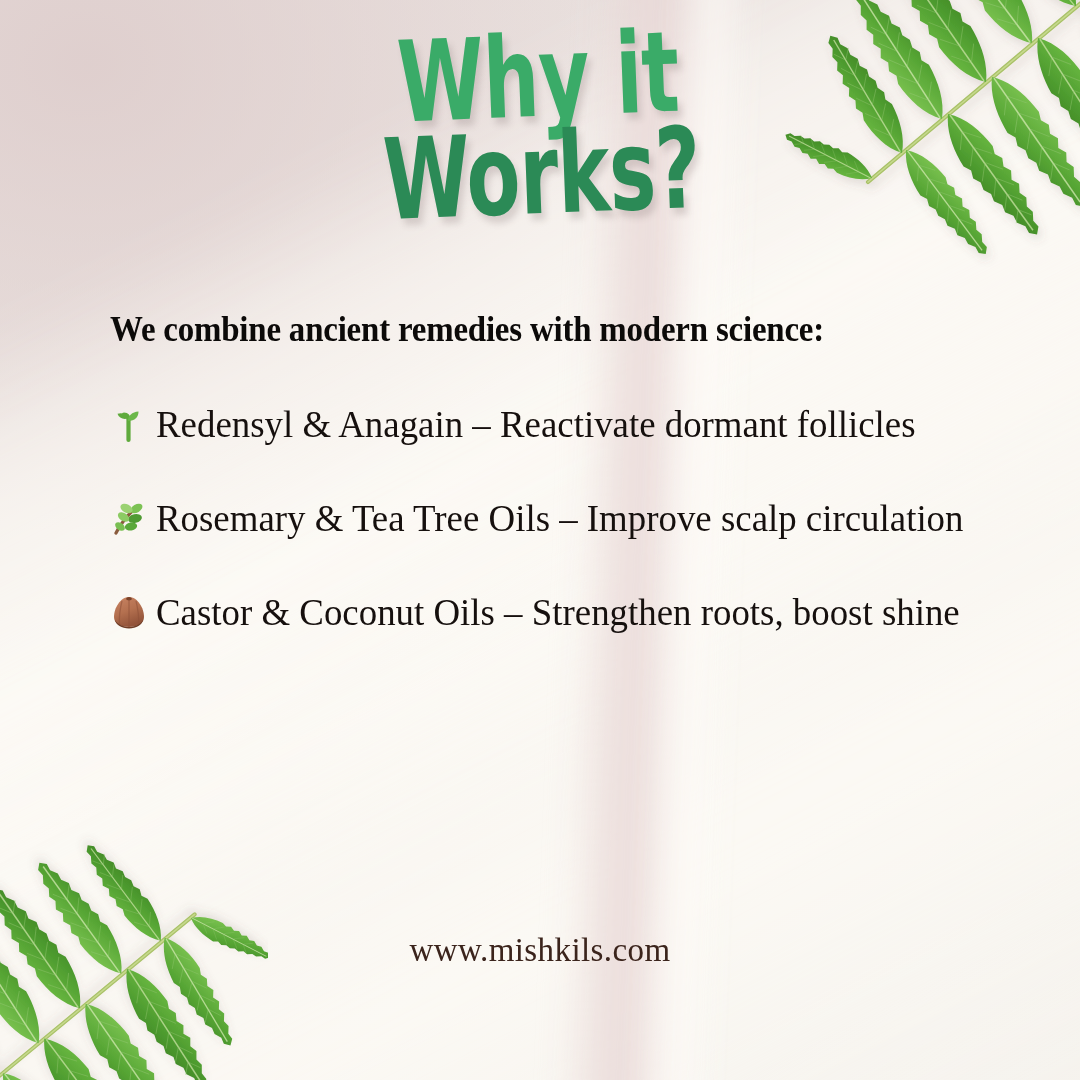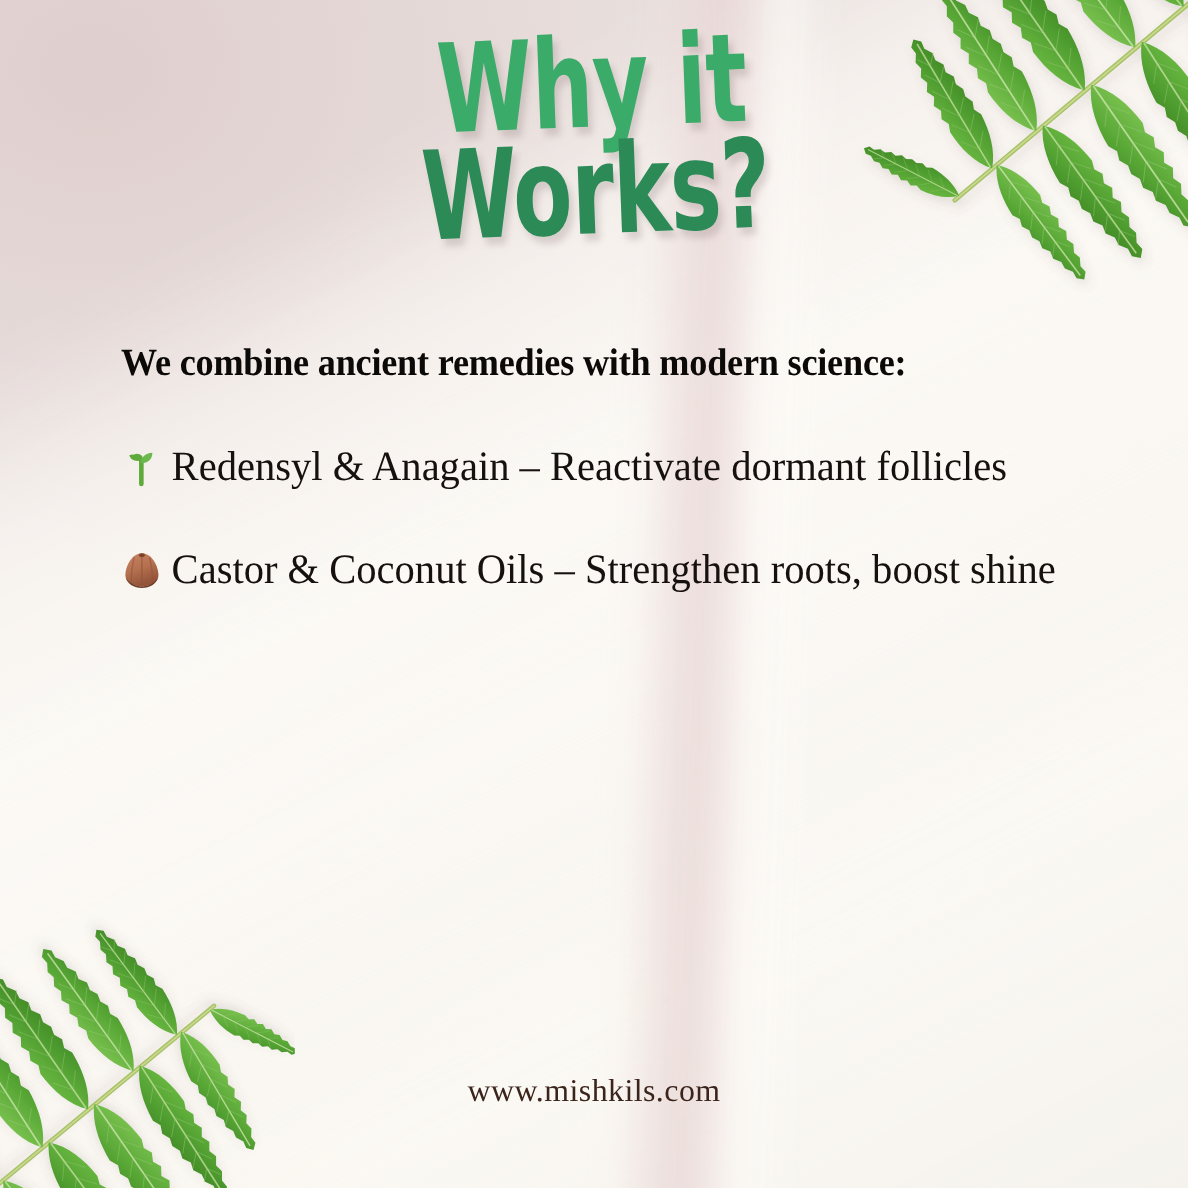--- a/index.html
+++ b/index.html
@@ -191,24 +191,23 @@
   }
 
   
   .site-url {
     position: absolute;
     left: 0;
     top: 932px;
     width: 1080px;
     text-align: center;
     font-family: "Liberation Serif", serif;
-    font-size: 29px;
+    font-size: 33px;
     letter-spacing: 0.4px;
     color: #3b241c;
-    margin-top: 44px;
   }
 </style>
 </head>
 <body>
 
 <div id="poster">
 
   <div class="bg-base"></div>
   <div class="bg-corner"></div>
   <div class="bg-diagonal"></div>
@@ -379,20 +378,34 @@
       <span class="bullet-icon">
         <svg width="40" height="40" viewBox="0 0 40 40">
           <path d="M19.5,36 L19.5,16 C19.5,12 18,10.5 15,10.5" stroke="#5faa3c" stroke-width="4.2" fill="none" stroke-linecap="round"></path>
           <path d="M19,17 C19,11.5 23,8 29.5,7.5 C29.5,13 26,17 19,17 Z" fill="#6cb84a"></path>
           <path d="M19,13.5 C16.5,9.5 12.5,8.5 8.5,9.8 C10,14 14,16 19,14.5 Z" fill="#5faa3c"></path>
         </svg>
       </span>
       <span class="item-text">Redensyl &amp; Anagain – Reactivate dormant follicles</span>
     </div>
 
+    <div class="list-item">
+      <span class="bullet-icon">
+        <svg width="40" height="40" viewBox="0 0 40 40">
+          <path d="M7,35 C11,27 18,17 29,8" stroke="#8a5b3d" stroke-width="3.2" fill="none" stroke-linecap="round"></path>
+          <ellipse cx="27.5" cy="10.5" rx="6.5" ry="4" fill="#7cc254" transform="rotate(-32 27.5 10.5)"></ellipse>
+          <ellipse cx="17.5" cy="10.5" rx="6.5" ry="4.2" fill="#9bd272" transform="rotate(28 17.5 10.5)"></ellipse>
+          <ellipse cx="26" cy="20.5" rx="7" ry="4.3" fill="#4f9b33" transform="rotate(-12 26 20.5)"></ellipse>
+          <ellipse cx="14.5" cy="19" rx="6.2" ry="4" fill="#8ccb63" transform="rotate(34 14.5 19)"></ellipse>
+          <ellipse cx="22" cy="28.5" rx="6.2" ry="4" fill="#5aa83a" transform="rotate(-10 22 28.5)"></ellipse>
+          <ellipse cx="11" cy="28.5" rx="5.4" ry="3.6" fill="#79bf52" transform="rotate(36 11 28.5)"></ellipse>
+        </svg>
+      </span>
+      <span class="item-text">Rosemary &amp; Tea Tree Oils – Improve scalp circulation</span>
+    </div>
 
 
     <div class="list-item">
       <span class="bullet-icon">
         <svg width="40" height="40" viewBox="0 0 40 40">
           <defs>
             <linearGradient id="nutg" x1="0" y1="0" x2="0.4" y2="1">
               <stop offset="0%" stop-color="#c98464"></stop>
               <stop offset="55%" stop-color="#b4704f"></stop>
               <stop offset="100%" stop-color="#93543a"></stop>

